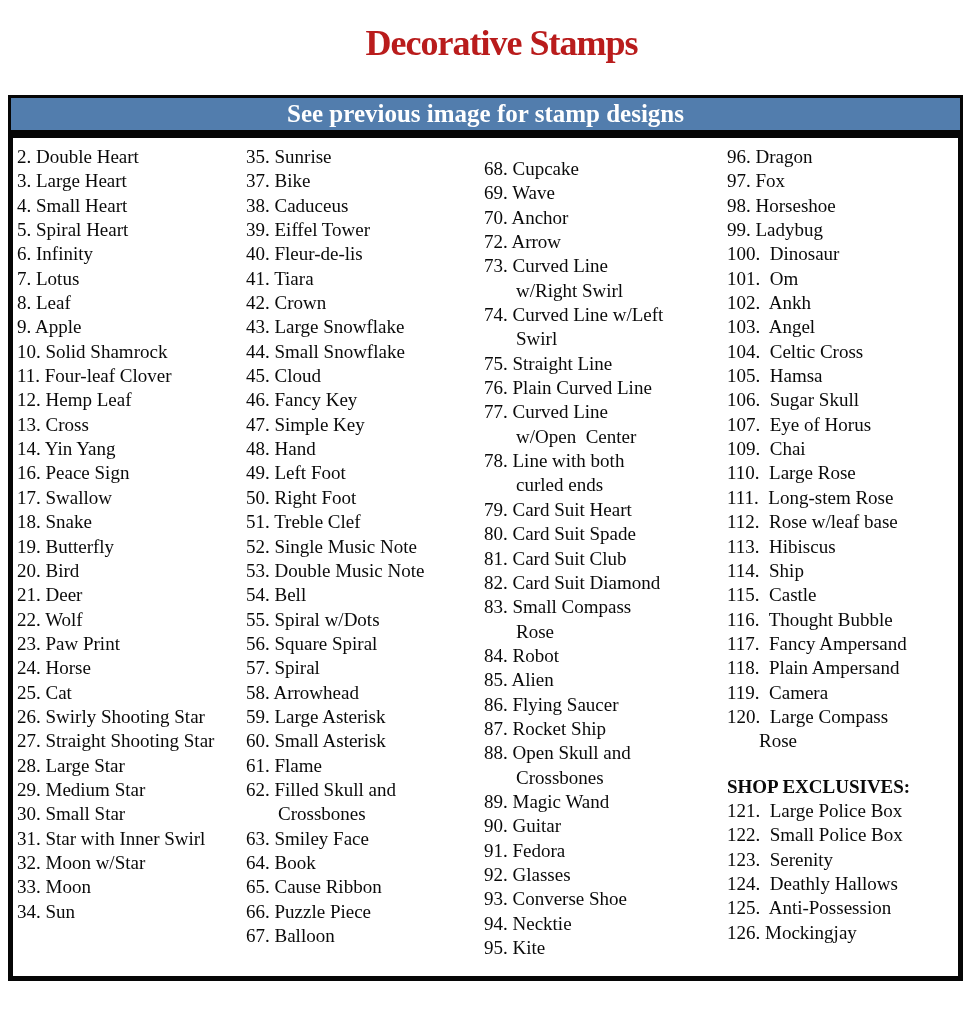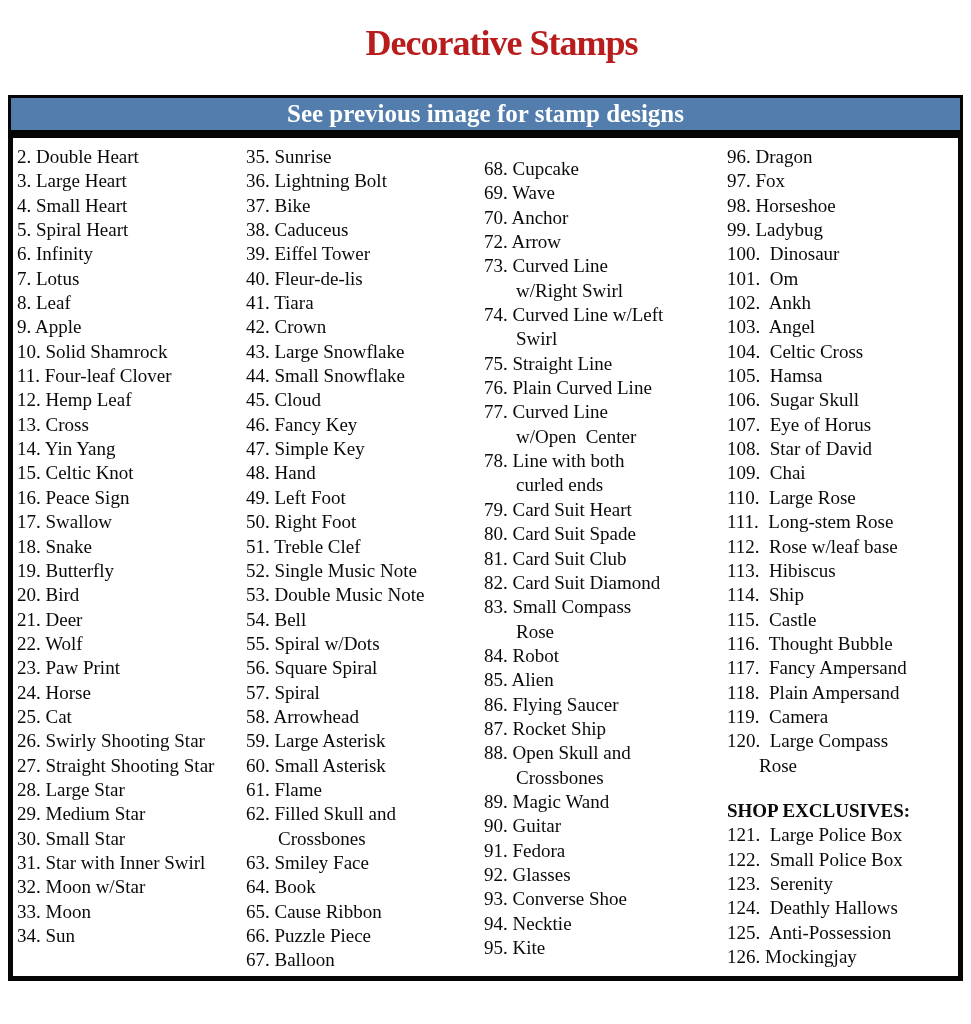--- a/index.html
+++ b/index.html
@@ -85,21 +85,20 @@
       <div class="item">5. Spiral Heart</div>
       <div class="item">6. Infinity</div>
       <div class="item">7. Lotus</div>
       <div class="item">8. Leaf</div>
       <div class="item">9. Apple</div>
       <div class="item">10. Solid Shamrock</div>
       <div class="item">11. Four-leaf Clover</div>
       <div class="item">12. Hemp Leaf</div>
       <div class="item">13. Cross</div>
       <div class="item">14. Yin Yang</div>
-      <div class="item">15. Celtic Knot</div>
       <div class="item">16. Peace Sign</div>
       <div class="item">17. Swallow</div>
       <div class="item">18. Snake</div>
       <div class="item">19. Butterfly</div>
       <div class="item">20. Bird</div>
       <div class="item">21. Deer</div>
       <div class="item">22. Wolf</div>
       <div class="item">23. Paw Print</div>
       <div class="item">24. Horse</div>
       <div class="item">25. Cat</div>
@@ -108,21 +107,20 @@
       <div class="item">28. Large Star</div>
       <div class="item">29. Medium Star</div>
       <div class="item">30. Small Star</div>
       <div class="item">31. Star with Inner Swirl</div>
       <div class="item">32. Moon w/Star</div>
       <div class="item">33. Moon</div>
       <div class="item">34. Sun</div>
     </div>
   <div class="col col-2">
       <div class="item">35. Sunrise</div>
-      <div class="item">36. Lightning Bolt</div>
       <div class="item">37. Bike</div>
       <div class="item">38. Caduceus</div>
       <div class="item">39. Eiffel Tower</div>
       <div class="item">40. Fleur-de-lis</div>
       <div class="item">41. Tiara</div>
       <div class="item">42. Crown</div>
       <div class="item">43. Large Snowflake</div>
       <div class="item">44. Small Snowflake</div>
       <div class="item">45. Cloud</div>
       <div class="item">46. Fancy Key</div>
@@ -190,21 +188,20 @@
       <div class="item">98. Horseshoe</div>
       <div class="item">99. Ladybug</div>
       <div class="item">100.  Dinosaur</div>
       <div class="item">101.  Om</div>
       <div class="item">102.  Ankh</div>
       <div class="item">103.  Angel</div>
       <div class="item">104.  Celtic Cross</div>
       <div class="item">105.  Hamsa</div>
       <div class="item">106.  Sugar Skull</div>
       <div class="item">107.  Eye of Horus</div>
-      <div class="item">108.  Star of David</div>
       <div class="item">109.  Chai</div>
       <div class="item">110.  Large Rose</div>
       <div class="item">111.  Long-stem Rose</div>
       <div class="item">112.  Rose w/leaf base</div>
       <div class="item">113.  Hibiscus</div>
       <div class="item">114.  Ship</div>
       <div class="item">115.  Castle</div>
       <div class="item">116.  Thought Bubble</div>
       <div class="item">117.  Fancy Ampersand</div>
       <div class="item">118.  Plain Ampersand</div>

